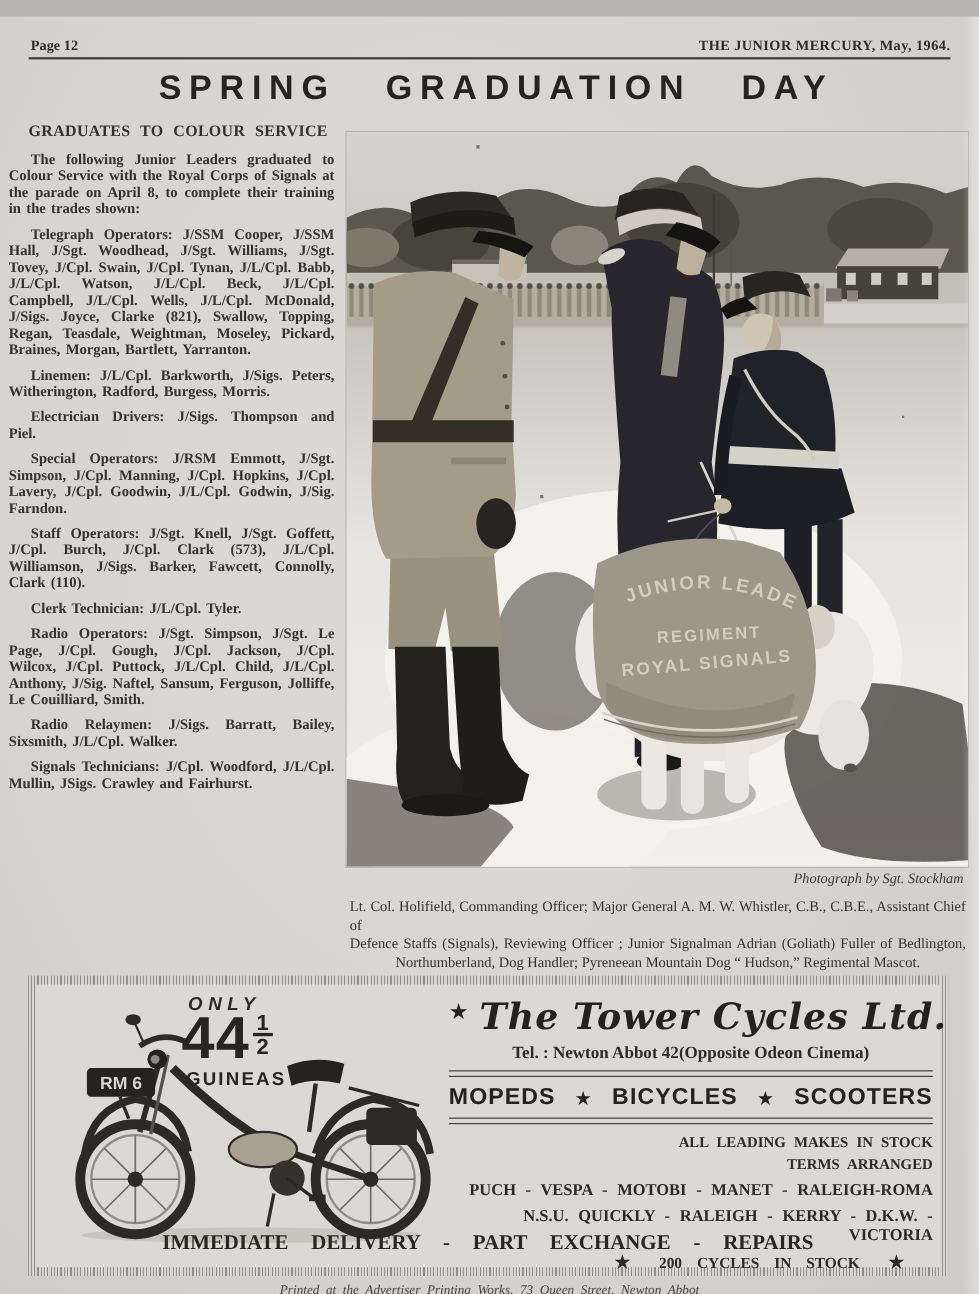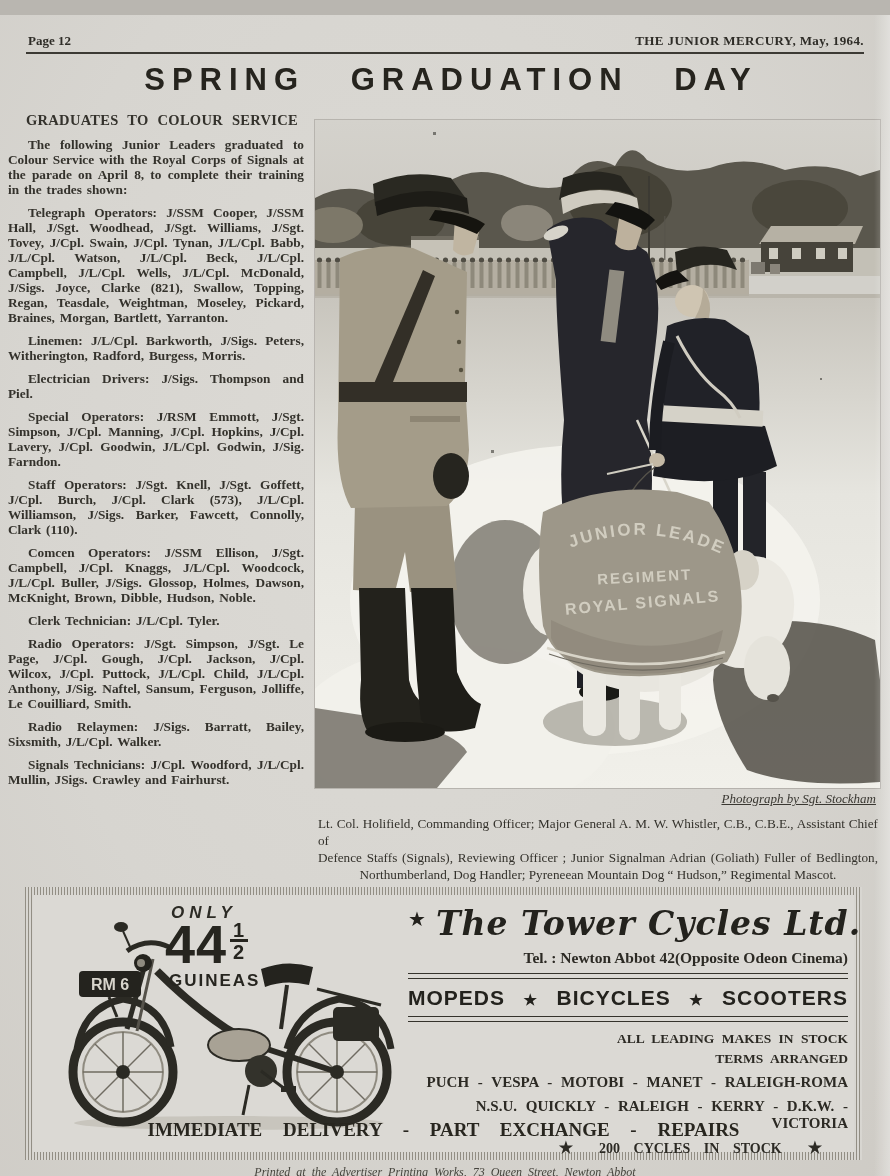--- a/index.html
+++ b/index.html
@@ -20,21 +20,21 @@
     letter-spacing:7px;word-spacing:30px;color:#26241e;}
   
   .col{position:absolute;left:8px;top:98px;width:296px;font-size:13.3px;line-height:15px;
     font-weight:bold;text-align:justify;color:#34322c;}
   .col h2{font-size:14.5px;margin:0 0 9px 18px;letter-spacing:.3px;word-spacing:5px;text-align:left;}
   .col p{margin:0 0 8px 0;text-indent:20px;word-spacing:1.5px;}
   
   .photo{position:absolute;left:315px;top:105px;width:565px;height:668px;background:#d2d0ca;
     box-shadow:0 0 0 1px rgba(120,116,108,.35);}
   .credit{position:absolute;left:315px;top:776px;width:561px;text-align:right;
-    font-style:italic;font-size:13px;color:#3a3832;text-decoration:underline;}
+    font-style:italic;font-size:13px;color:#3a3832;}
   .caption{position:absolute;left:318px;top:800px;width:560px;font-size:13.2px;line-height:17px;color:#33312b;}
   .caption .j{display:block;text-align:justify;text-align-last:justify;}
   .caption .c{display:block;text-align:center;}
   
   .ad-frame{position:absolute;left:25px;top:872px;width:837px;height:273px;
     background:repeating-linear-gradient(90deg,#928e84 0 1px,#d8d6d1 1px 3px);}
   .ad-inner{position:absolute;left:8px;top:8px;right:8px;bottom:8px;background:#dbd9d4;}
   .moped{position:absolute;left:6px;top:14px;}
   .price-only{position:absolute;left:138px;top:8px;font-family:"Liberation Sans",sans-serif;
     font-size:17px;font-weight:600;letter-spacing:5px;color:#2c2b25;font-style:italic;}
@@ -43,21 +43,21 @@
   .frac{display:inline-flex;flex-direction:column;align-items:center;margin-left:3px;margin-top:4px;}
   .frac i{font-style:normal;font-size:20px;line-height:18px;font-weight:800;border-bottom:3px solid #26251f;padding:0 3px 0 3px;}
   .frac u{text-decoration:none;font-size:20px;line-height:20px;font-weight:800;}
   .price-unit{position:absolute;left:136px;top:76px;font-family:"Liberation Sans",sans-serif;
     font-size:17px;font-weight:800;letter-spacing:2px;color:#26251f;}
   .ad-right{position:absolute;left:375px;top:10px;width:440px;}
   .ad-title{display:flex;align-items:flex-start;}
   .ad-star{font-size:20px;margin:2px 10px 0 0;color:#23221d;}
   .ad-name{flex:1;text-align:center;font-family:"DejaVu Serif",serif;font-style:italic;font-weight:bold;
     font-size:33px;line-height:38px;color:#23221d;letter-spacing:1px;white-space:nowrap;}
-  .ad-tel-row{display:flex;justify-content:flex-end;font-size:15.5px;font-weight:bold;margin-top:6px;color:#2c2a24;}
+  .ad-tel-row{display:flex;justify-content:center;font-size:15.5px;font-weight:bold;margin-top:6px;color:#2c2a24;}
   .dbl-rule{height:4px;border-top:1.5px solid #35332c;border-bottom:1.5px solid #35332c;margin-top:6px;}
   .ad-cats{display:flex;justify-content:space-between;align-items:baseline;margin-top:7px;
     font-family:"Liberation Sans",sans-serif;font-weight:800;font-size:21px;color:#23221d;letter-spacing:1px;}
   .ad-cats .s{font-size:15px;}
   .ad-center{text-align:right;font-weight:bold;color:#2c2a24;}
   .ad-l1{margin-top:9px;font-size:13.5px;word-spacing:4px;}
   .ad-l2{margin-top:4px;font-size:13.5px;word-spacing:4px;}
   .ad-mk{margin-top:7px;font-size:15px;word-spacing:5px;}
   .ad-stock{margin-top:6px;font-size:14px;word-spacing:10px;}
   .ad-stock .s{font-size:16px;padding:0 26px;}
@@ -78,21 +78,20 @@
   <div class="headline">SPRING GRADUATION DAY</div>
 
   <div class="col">
     <h2>GRADUATES TO COLOUR SERVICE</h2>
     <p>The following Junior Leaders graduated to Colour Service with the Royal Corps of Signals at the parade on April 8, to complete their training in the trades shown:</p>
     <p><b>Telegraph Operators:</b> <span>J/SSM Cooper, J/SSM Hall, J/Sgt. Woodhead, J/Sgt. Williams, J/Sgt. Tovey, J/Cpl. Swain, J/Cpl. Tynan, J/L/Cpl. Babb, J/L/Cpl. Watson, J/L/Cpl. Beck, J/L/Cpl. Campbell, J/L/Cpl. Wells, J/L/Cpl. McDonald, J/Sigs. Joyce, Clarke (821), Swallow, Topping, Regan, Teasdale, Weightman, Moseley, Pickard, Braines, Morgan, Bartlett, Yarranton.</span></p>
     <p><b>Linemen:</b> <span>J/L/Cpl. Barkworth, J/Sigs. Peters, Witherington, Radford, Burgess, Morris.</span></p>
     <p><b>Electrician Drivers:</b> <span>J/Sigs. Thompson and Piel.</span></p>
     <p><b>Special Operators:</b> <span>J/RSM Emmott, J/Sgt. Simpson, J/Cpl. Manning, J/Cpl. Hopkins, J/Cpl. Lavery, J/Cpl. Goodwin, J/L/Cpl. Godwin, J/Sig. Farndon.</span></p>
     <p><b>Staff Operators:</b> <span>J/Sgt. Knell, J/Sgt. Goffett, J/Cpl. Burch, J/Cpl. Clark (573), J/L/Cpl. Williamson, J/Sigs. Barker, Fawcett, Connolly, Clark (110).</span></p>
-    <p><b>Comcen Operators:</b> <span>J/SSM Ellison, J/Sgt. Campbell, J/Cpl. Knaggs, J/L/Cpl. Woodcock, J/L/Cpl. Buller, J/Sigs. Glossop, Holmes, Dawson, McKnight, Brown, Dibble, Hudson, Noble.</span></p>
     <p><b>Clerk Technician:</b> <span>J/L/Cpl. Tyler.</span></p>
     <p><b>Radio Operators:</b> <span>J/Sgt. Simpson, J/Sgt. Le Page, J/Cpl. Gough, J/Cpl. Jackson, J/Cpl. Wilcox, J/Cpl. Puttock, J/L/Cpl. Child, J/L/Cpl. Anthony, J/Sig. Naftel, Sansum, Ferguson, Jolliffe, Le Couilliard, Smith.</span></p>
     <p><b>Radio Relaymen:</b> <span>J/Sigs. Barratt, Bailey, Sixsmith, J/L/Cpl. Walker.</span></p>
     <p><b>Signals Technicians:</b> <span>J/Cpl. Woodford, J/L/Cpl. Mullin, JSigs. Crawley and Fairhurst.</span></p>
   </div>
 
   <div class="photo">
     <svg width="565" height="668" viewBox="0 0 565 668" xmlns="http://www.w3.org/2000/svg">
       <defs>
         <linearGradient id="sky" x1="0" y1="0" x2="0" y2="1">

